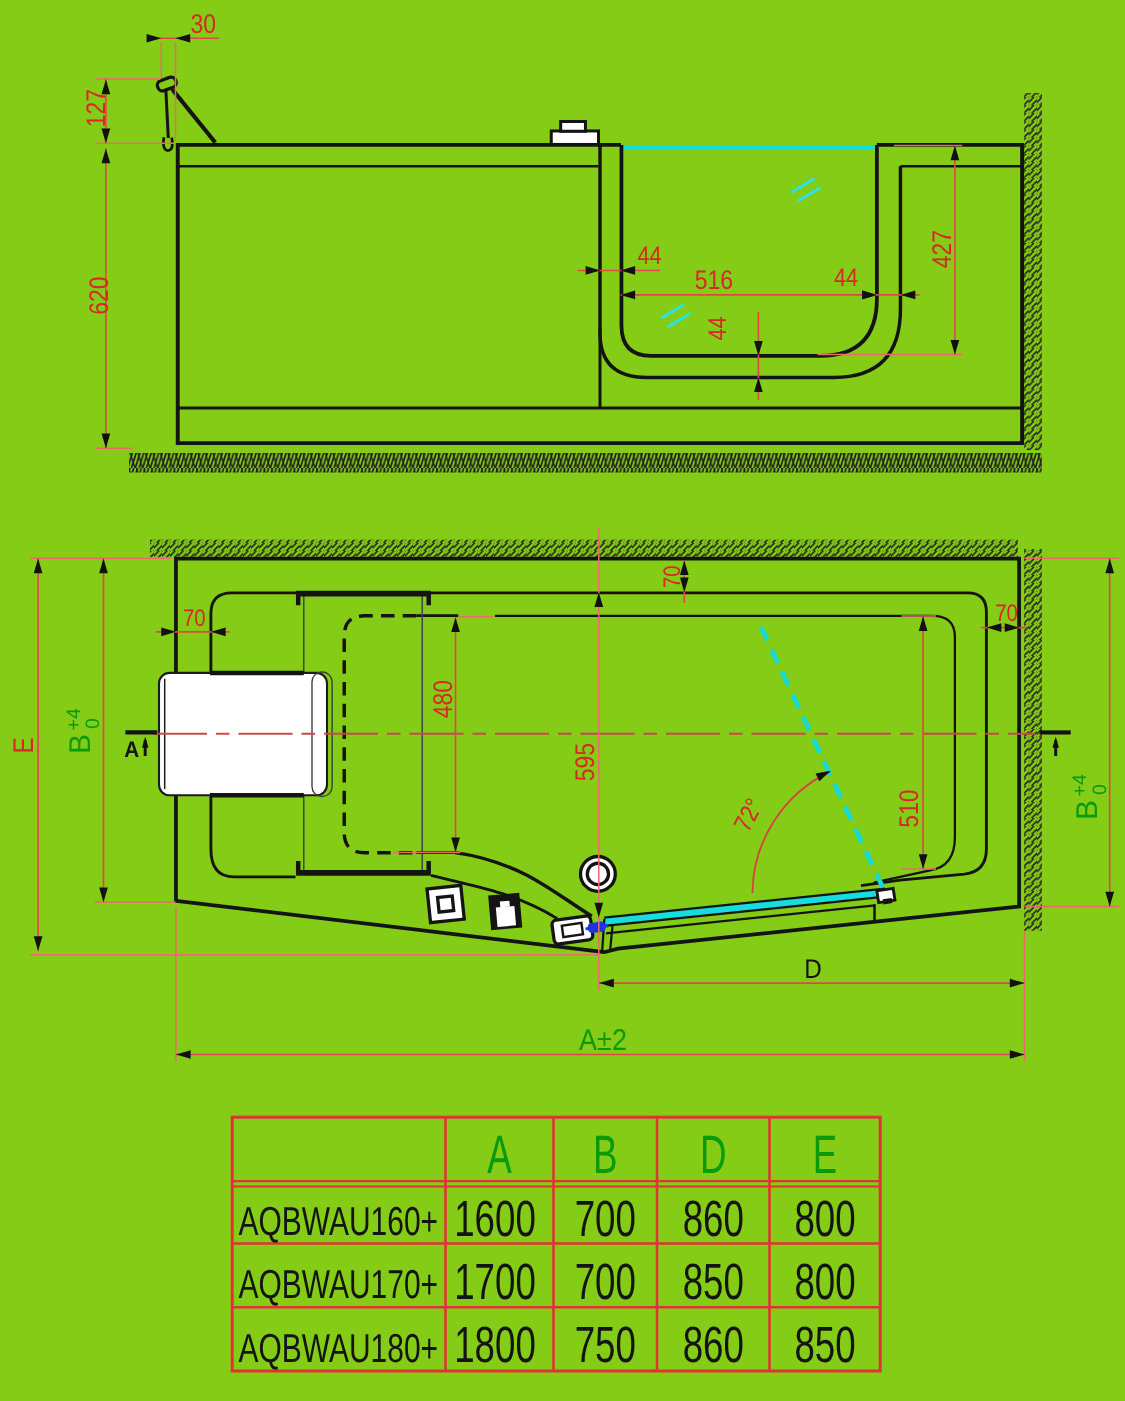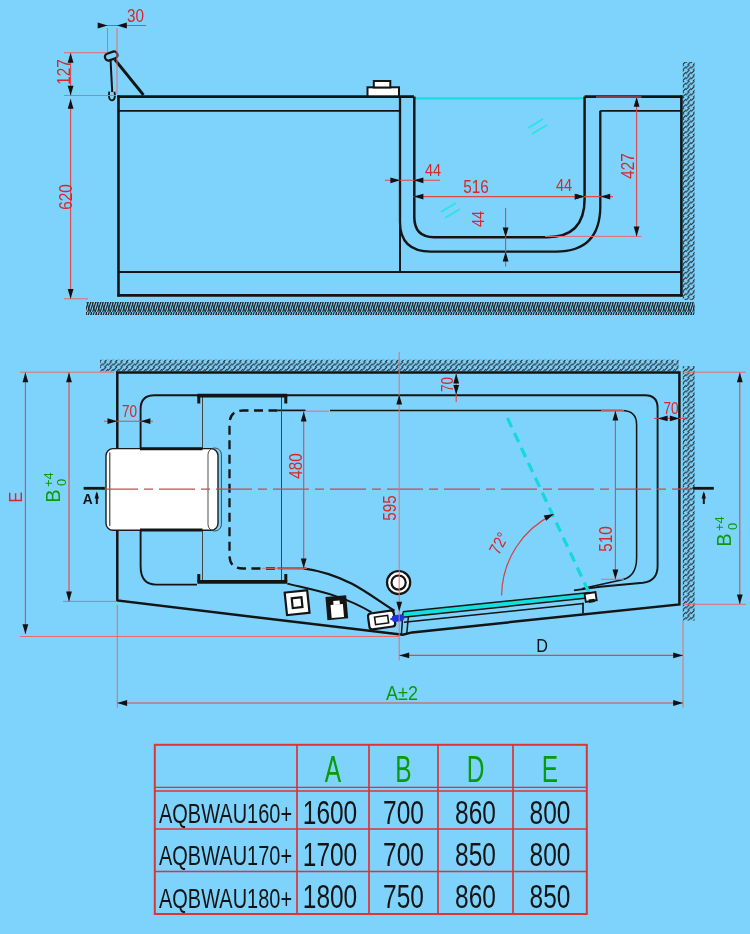--- a/index.html
+++ b/index.html
@@ -1,16 +1,16 @@
 <!DOCTYPE html>
 <html><head>
 <meta charset="utf-8">
 <style>
 html,body{margin:0;padding:0;background:#ffffff;}
-#page{position:relative;width:750px;height:934px;background:#7dd3fc;overflow:hidden;}
+#page{position:relative;width:750px;height:934px;background:#84cc16;overflow:hidden;}
 svg{position:absolute;left:0;top:0;}
 text{font-family:"Liberation Sans",sans-serif;}
 </style>
 </head>
 <body>
 <div id="page">
 <svg width="750" height="934" viewBox="0 0 750 934">
 <defs>
 <path id="ar" d="M0,0L-9.8,2.9L-9.8,-2.9Z"></path>
 <pattern id="hw" width="5.4" height="5.4" patternUnits="userSpaceOnUse">

